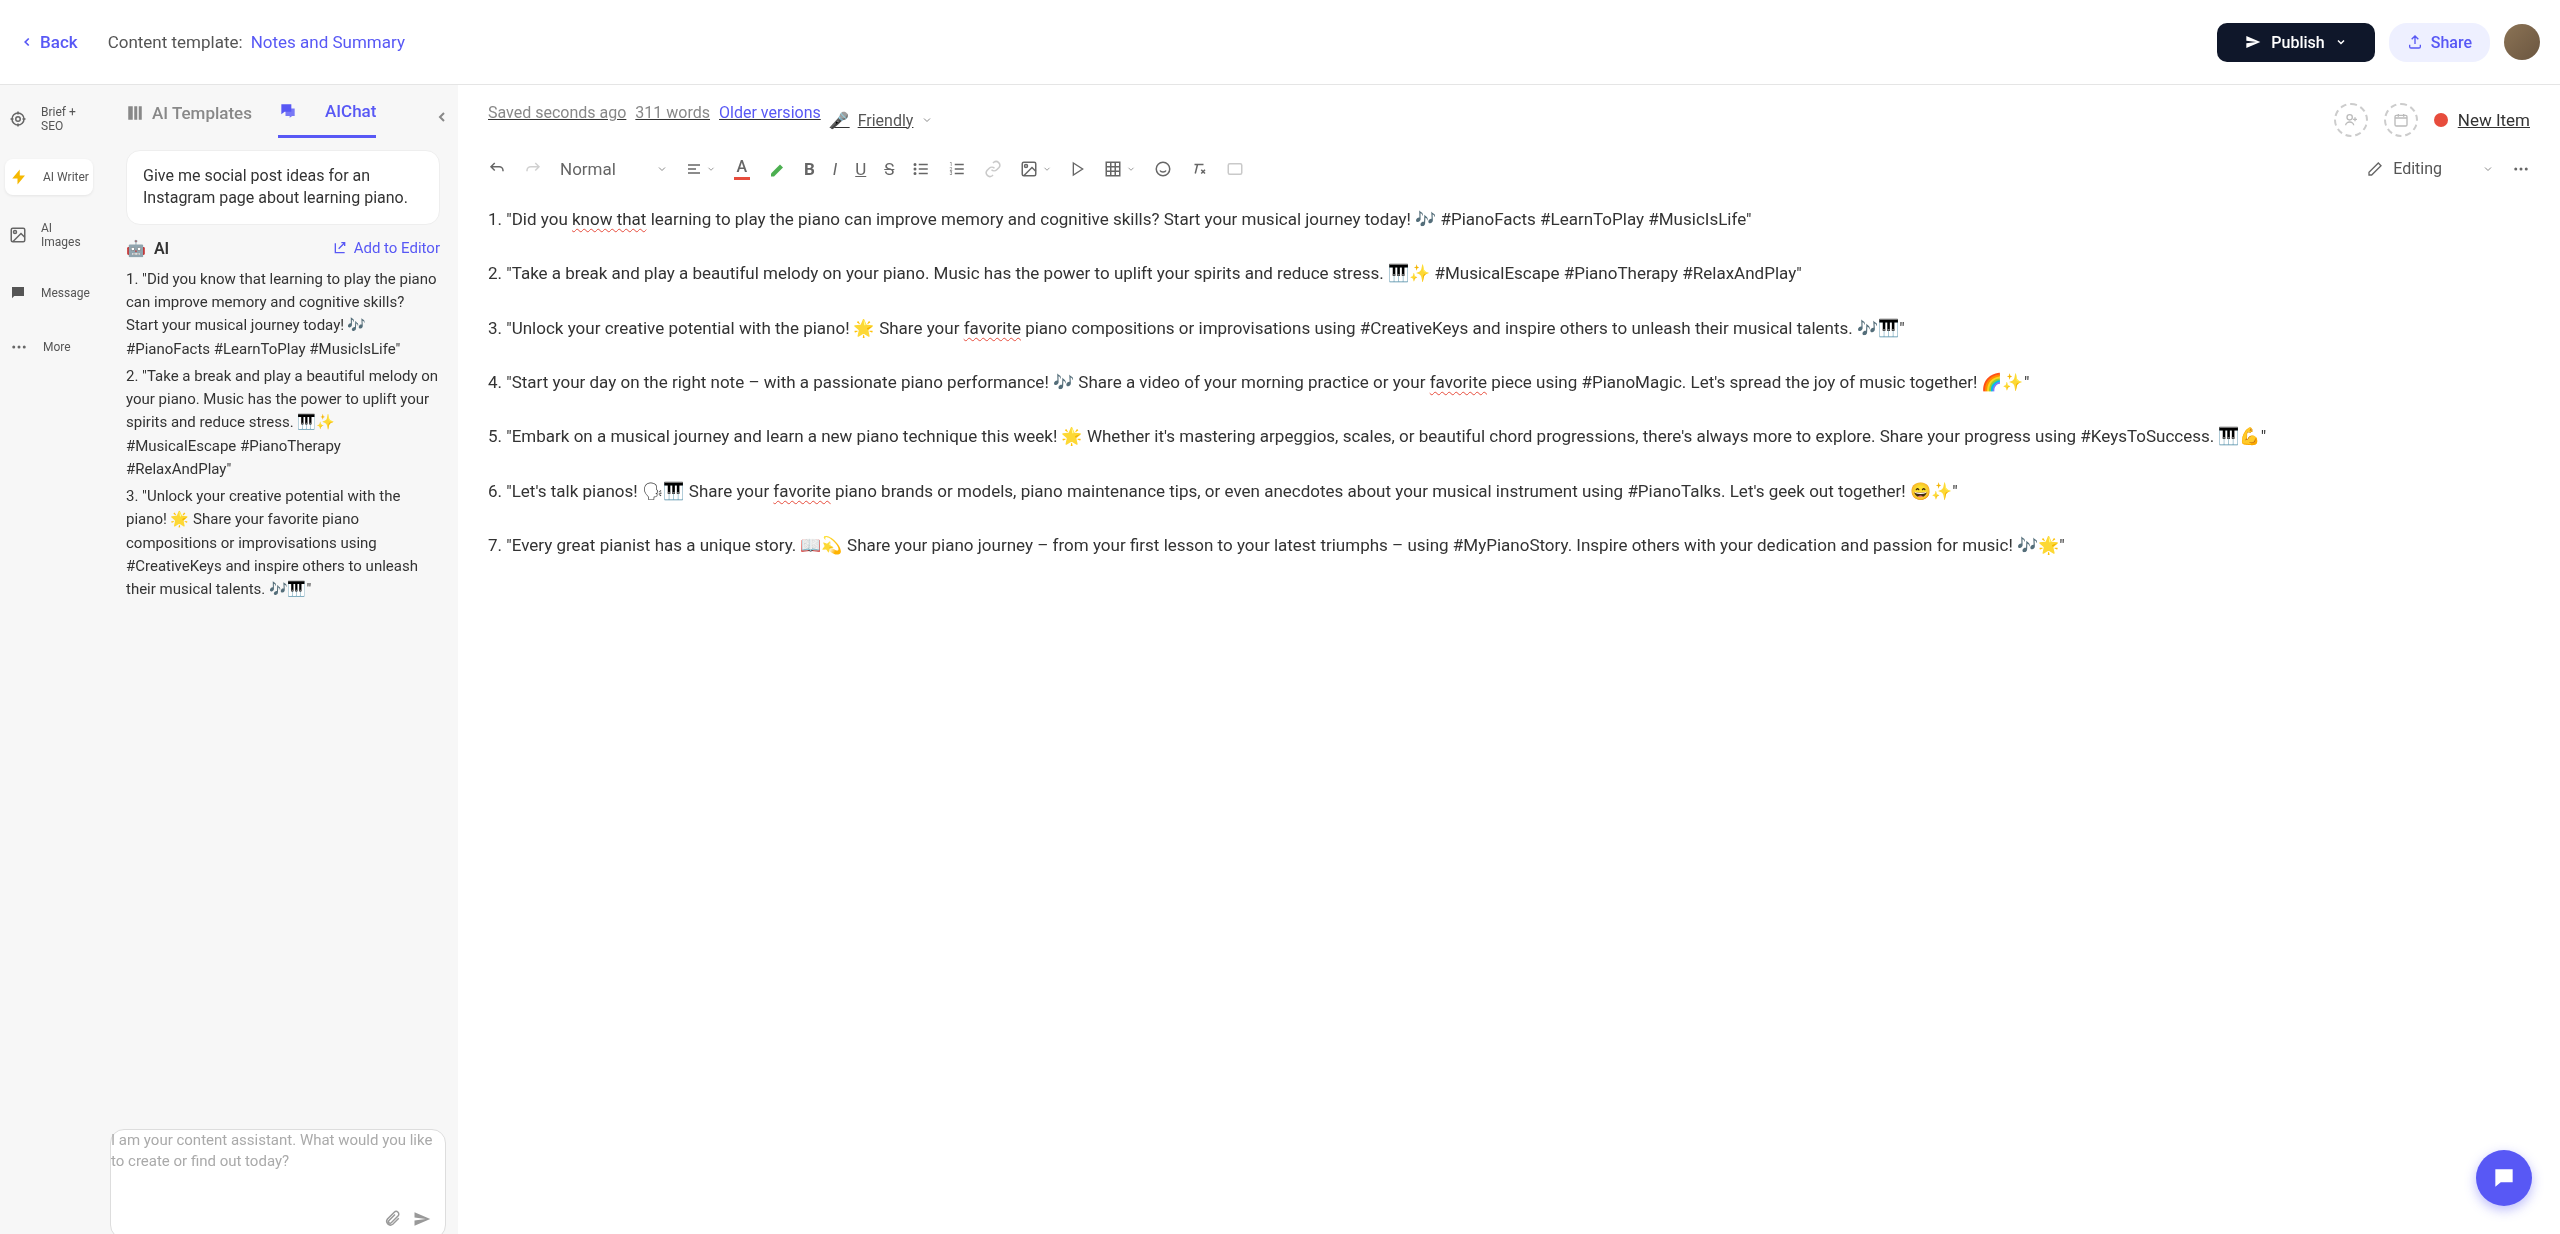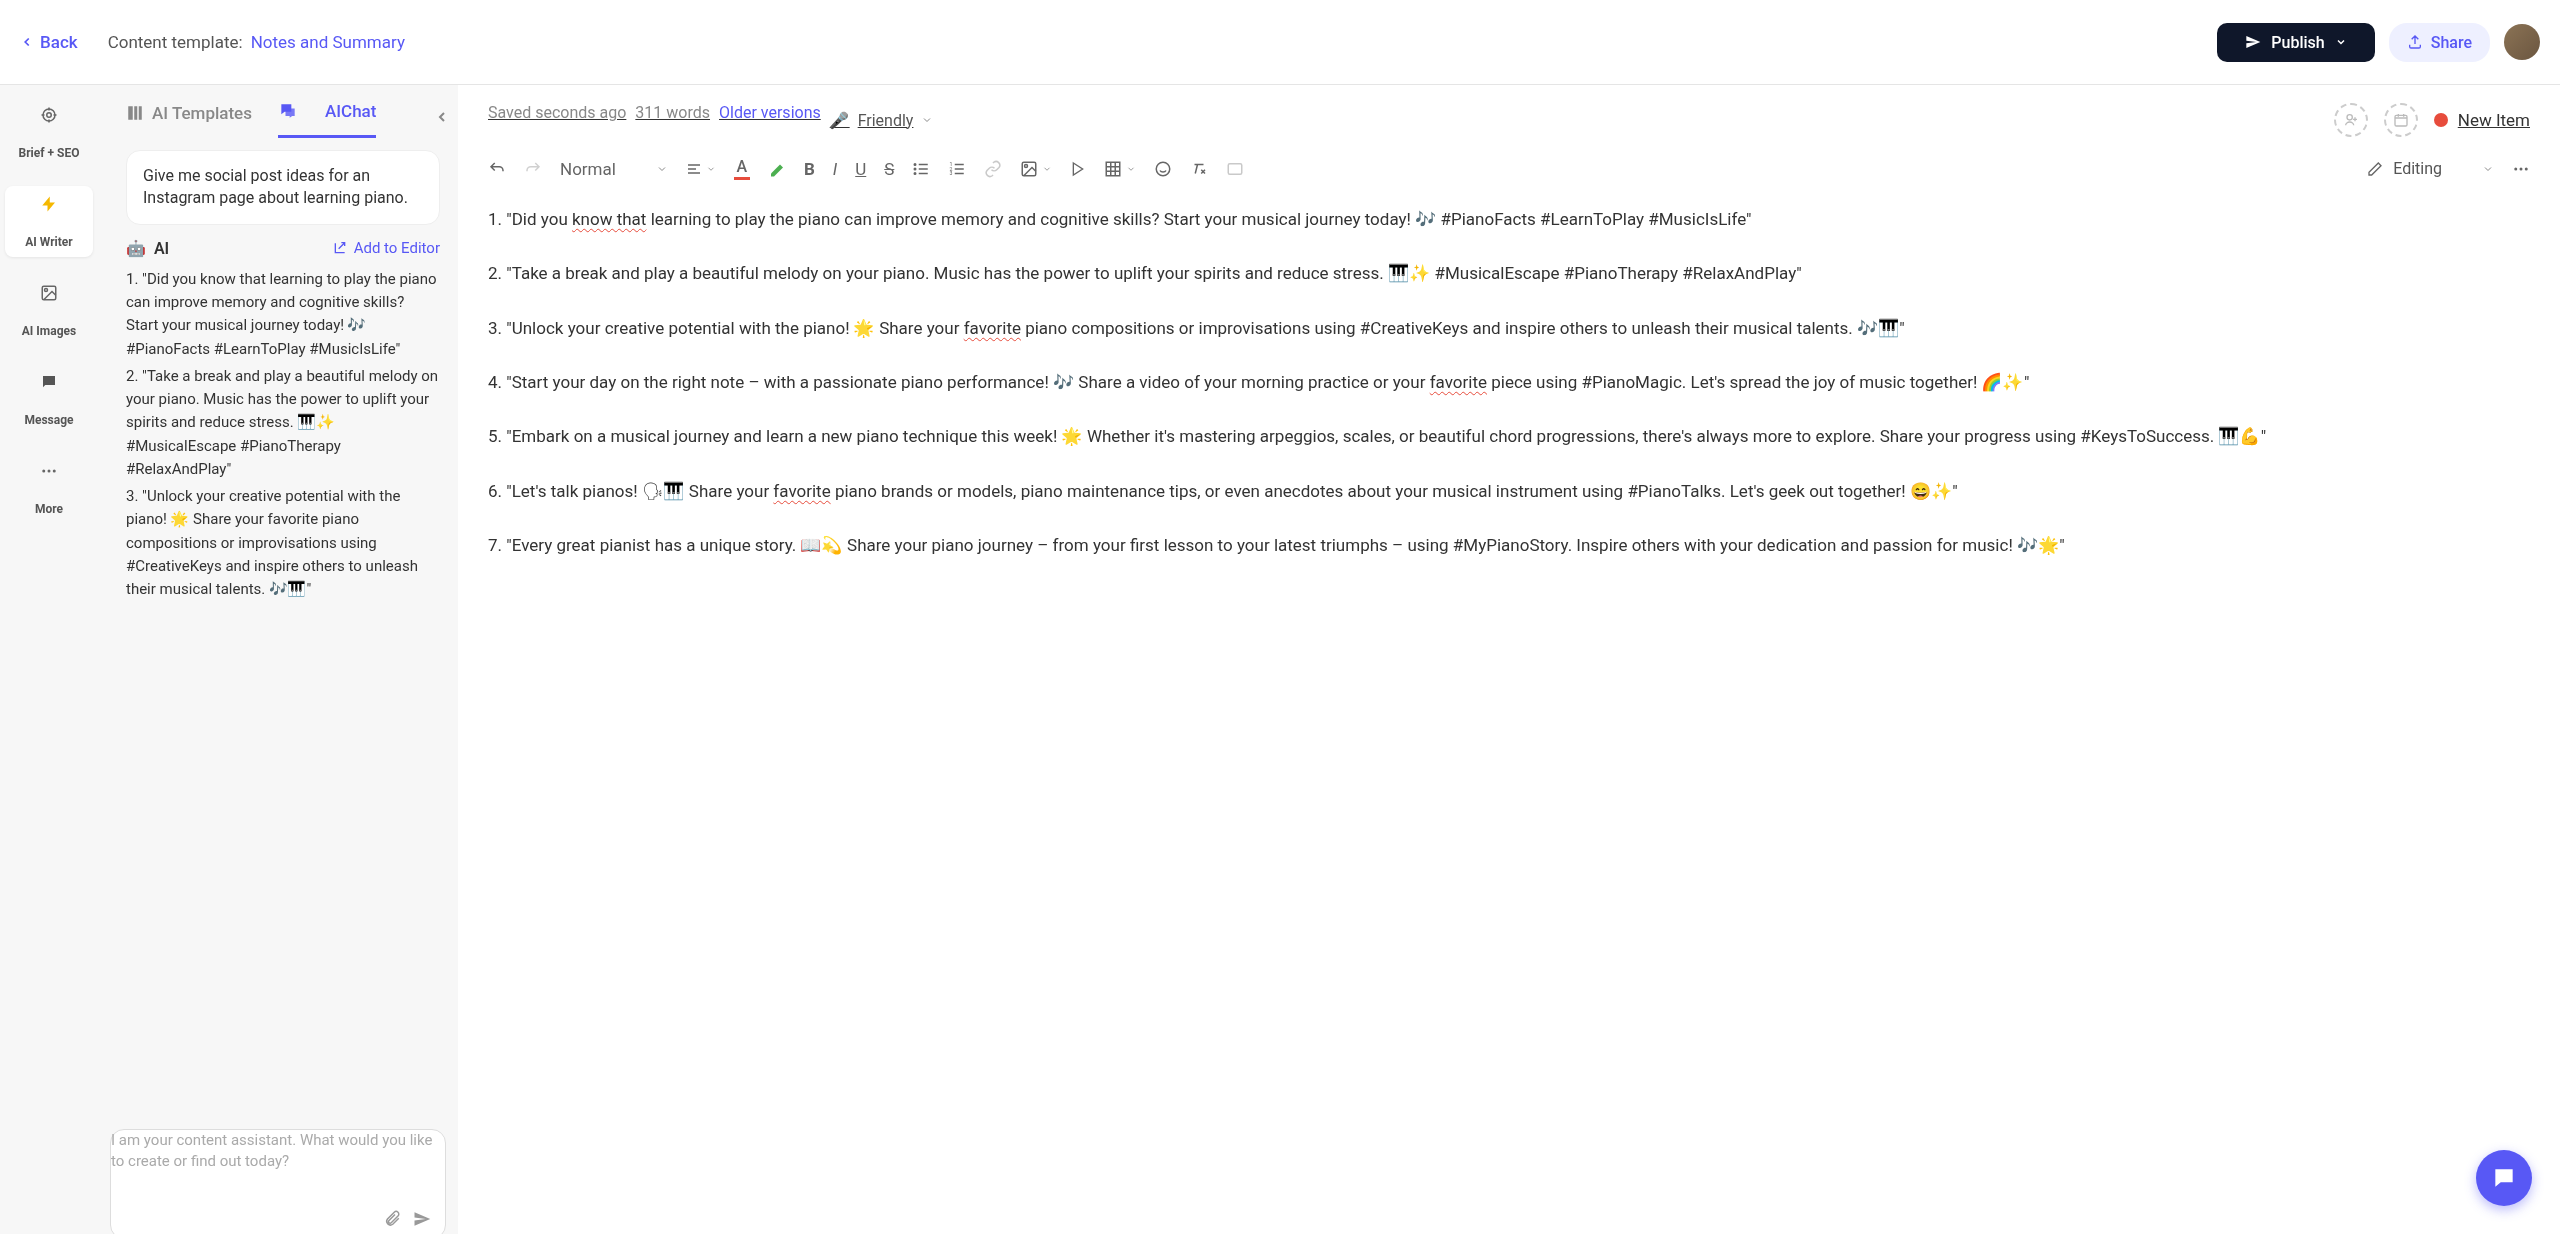--- a/index.html
+++ b/index.html
@@ -11,21 +11,21 @@
 .template-label { color: #555; }
 .template-name { color: #5858f5; }
 .top-right { margin-left: auto; display: flex; align-items: center; gap: 14px; }
 .publish-btn { background: #0f172a; color: #fff; border: none; border-radius: 10px; padding: 10px 28px; font-size: 16px; font-weight: 500; display: flex; align-items: center; gap: 10px; cursor: pointer; }
 .share-btn { background: #eef0ff; color: #5858f5; border: none; border-radius: 18px; padding: 10px 18px; font-size: 16px; font-weight: 500; display: flex; align-items: center; gap: 8px; cursor: pointer; }
 .avatar { width: 36px; height: 36px; border-radius: 50%; background: linear-gradient(135deg,#8b7355,#6b5640); }
 
 .main { display: flex; height: calc(100vh - 68px); }
 
 .rail { width: 98px; background: #f7f7f7; display: flex; flex-direction: column; align-items: center; padding-top: 12px; gap: 18px; }
-.rail-item { display: flex; flex-direction: column; align-items: center; gap: 21px; font-size: 12px; color: #555; cursor: pointer; padding: 8px 4px; border-radius: 8px; width: 88px; font-weight: bold; }
+.rail-item { display: flex; flex-direction: row; align-items: center; gap: 14px; font-size: 12px; color: #555; cursor: pointer; padding: 8px 4px; border-radius: 8px; width: 88px; }
 .rail-item.active { background: #fff; box-shadow: 0 1px 3px rgba(0,0,0,0.08); }
 .rail-icon { width: 20px; height: 20px; display: flex; align-items: center; justify-content: center; }
 
 .chat-panel { width: 360px; background: #f7f7f7; display: flex; flex-direction: column; position: relative; }
 .tabs { display: flex; gap: 26px; padding: 16px 28px 0; }
 .tab { display: flex; align-items: center; gap: 8px; font-size: 17px; font-weight: 500; color: #888; padding-bottom: 14px; cursor: pointer; }
 .tab.active { color: #5858f5; border-bottom: 3px solid #5858f5; gap: 27px; }
 .panel-collapse { position: absolute; right: 8px; top: 24px; color: #888; cursor: pointer; }
 
 .chat-body { flex: 1; overflow-y: auto; padding: 12px 18px 0 28px; }

